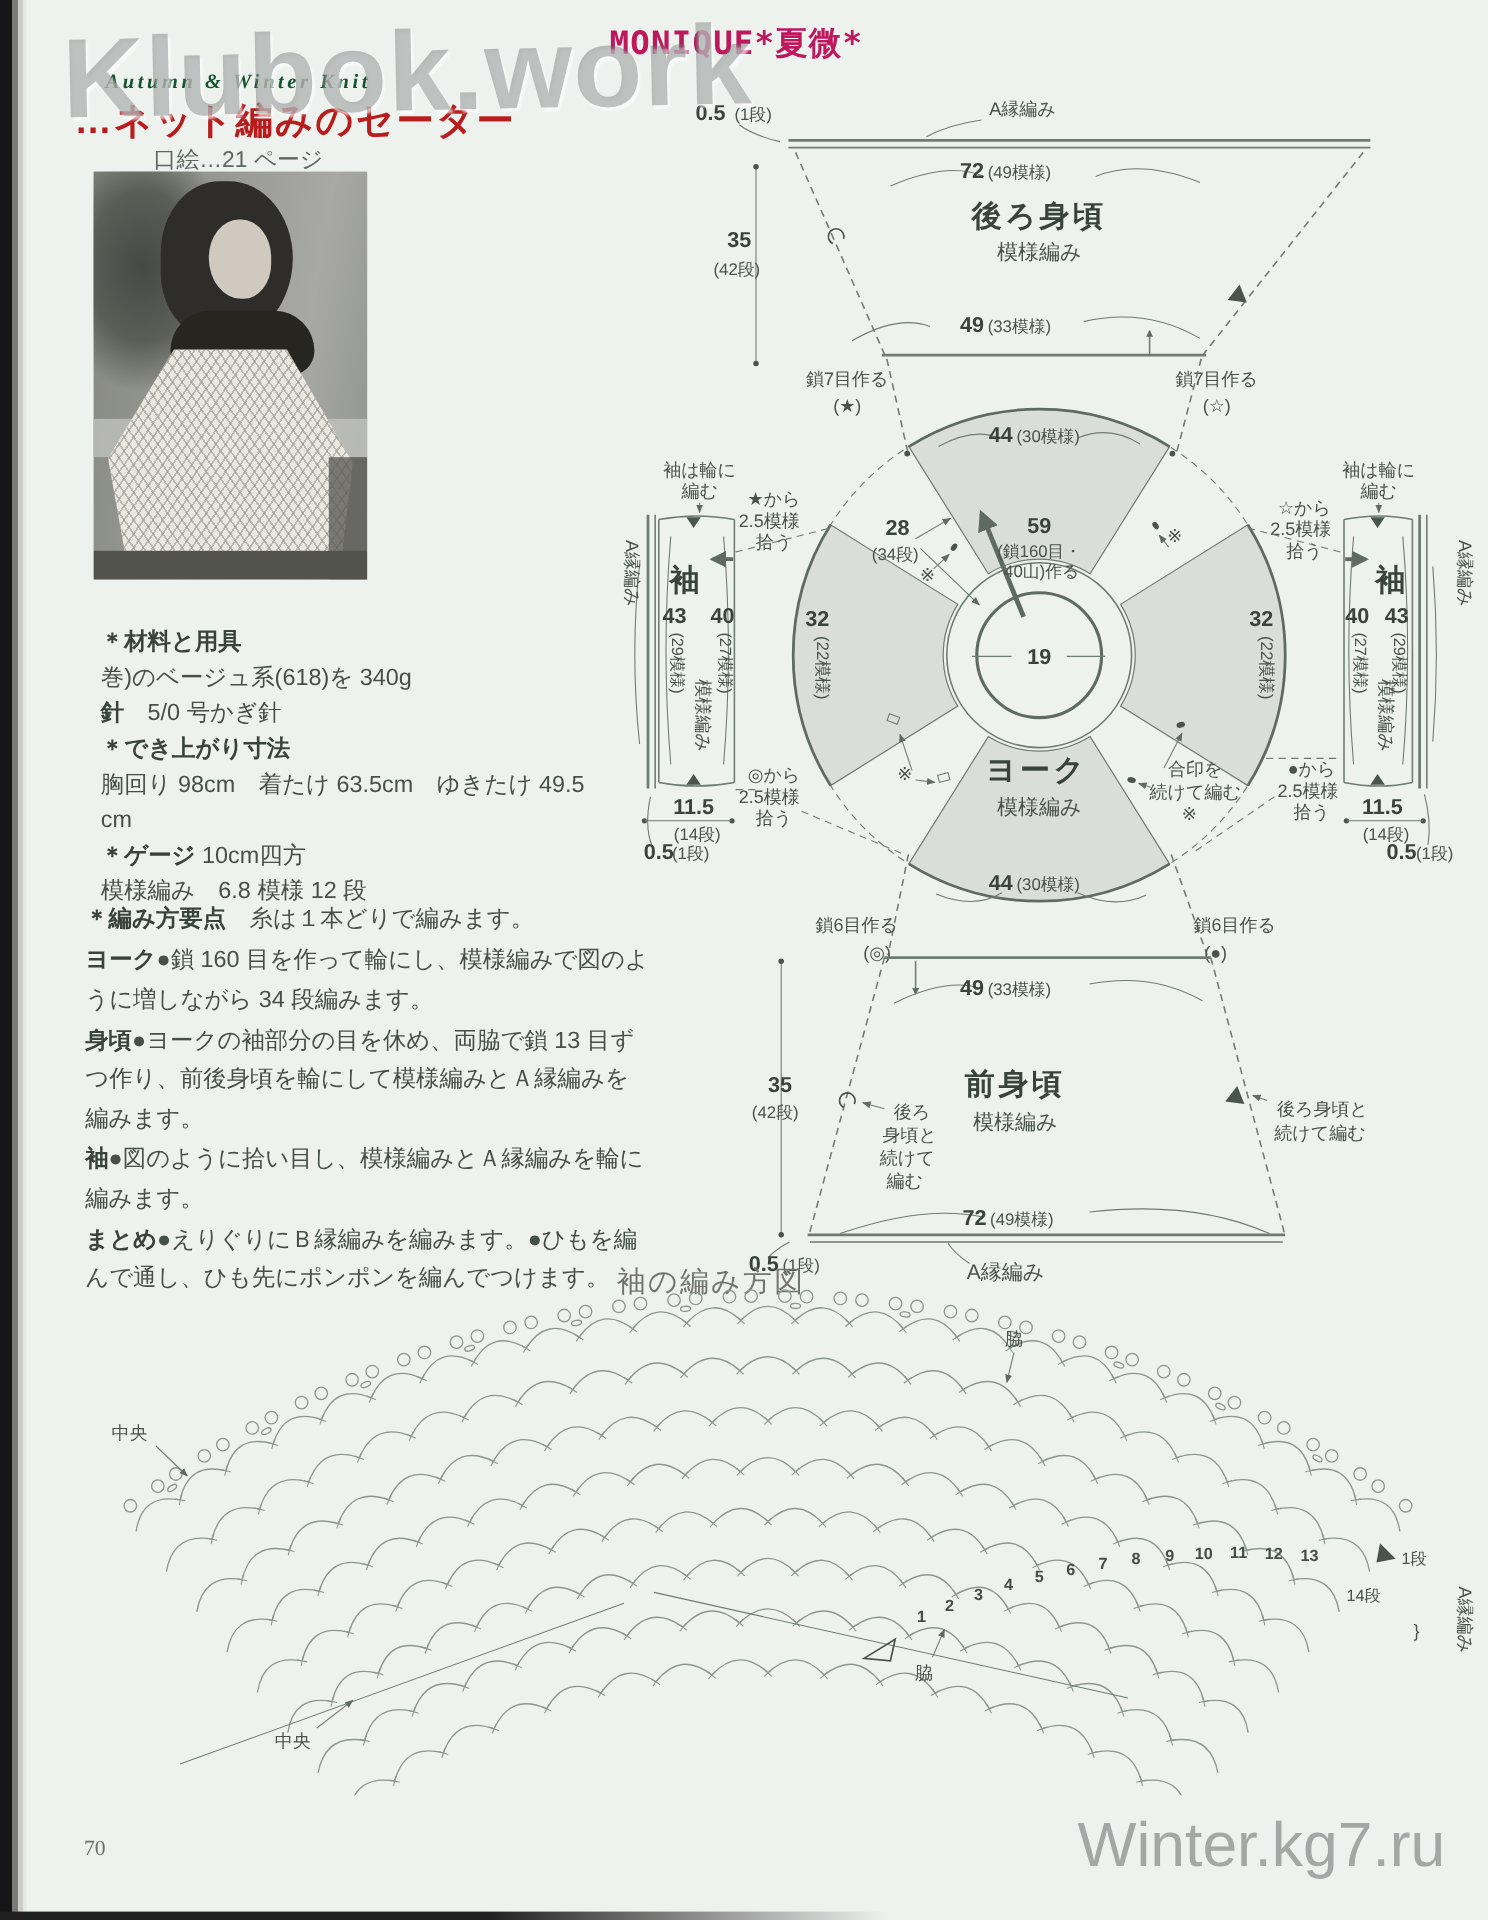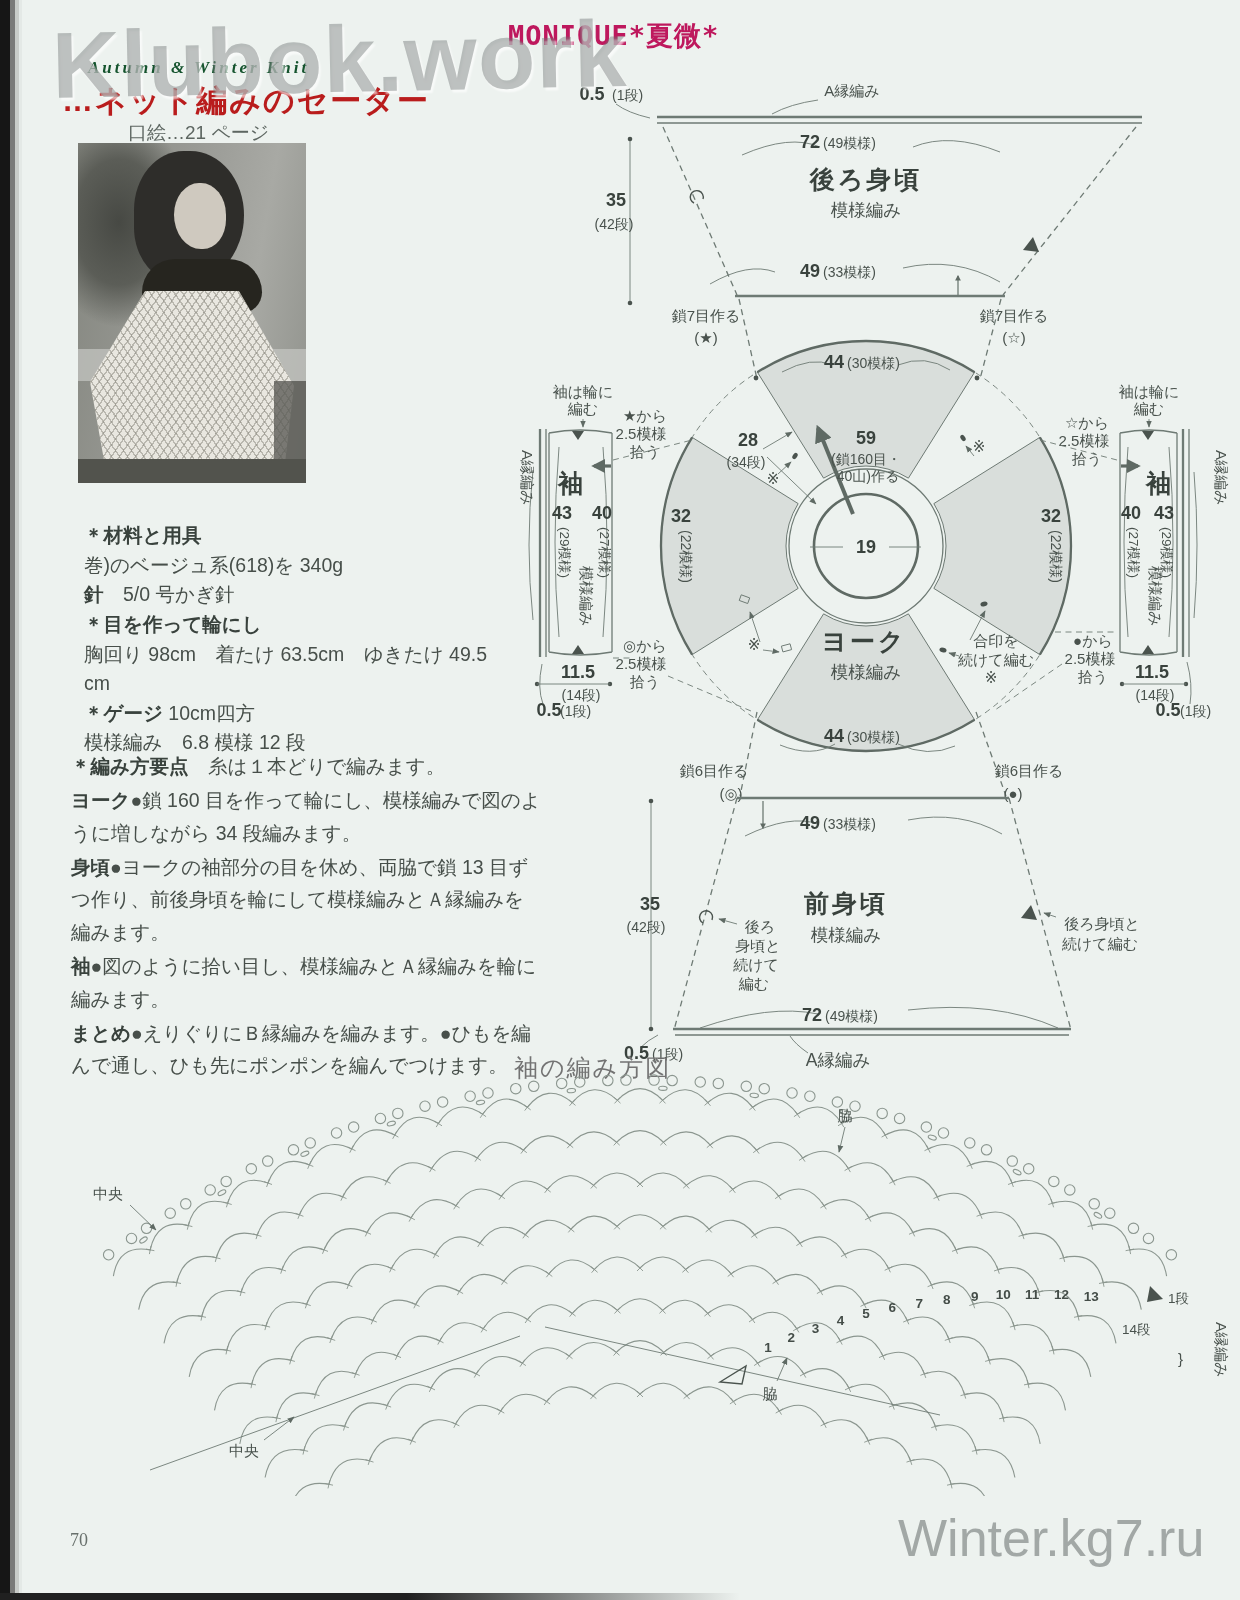--- a/index.html
+++ b/index.html
@@ -83,21 +83,21 @@
     <div class="ph-dress"></div>
     <div class="ph-net"></div>
     <div class="ph-col"></div>
     <div class="ph-floor"></div>
   </div>
 
   <div class="abs mat">
     <div class="bl">＊材料と用具</div>
     <div>巻)のベージュ系(618)を 340g</div>
     <div><span class="bl">針</span>　<span>5/0 号かぎ針</span></div>
-    <div class="bl">＊目を作って輪にし</div>
+    <div class="bl">＊でき上がり寸法</div>
     <div>胸回り 98cm　着たけ 63.5cm　ゆきたけ 49.5</div>
     <div>cm</div>
     <div><span class="bl">＊ゲージ</span> <span>10cm四方</span></div>
     <div>模様編み　6.8 模様 12 段</div>
   </div>
 
   <div class="abs inst">
     <p><span class="bl">＊編み方要点</span><span>　糸は１本どりで編みます。</span></p>
     <p><span class="bl">ヨーク</span><span>●鎖 160 目を作って輪にし、模様編みで図のように増しながら 34 段編みます。</span></p>
     <p><span class="bl">身頃</span><span>●ヨークの袖部分の目を休め、両脇で鎖 13 目ずつ作り、前後身頃を輪にして模様編みとＡ縁編みを編みます。</span></p>

